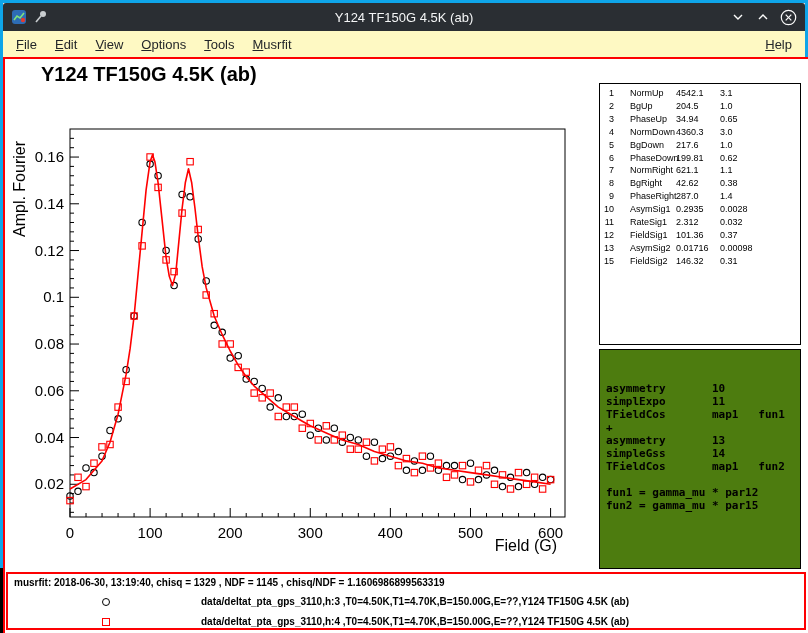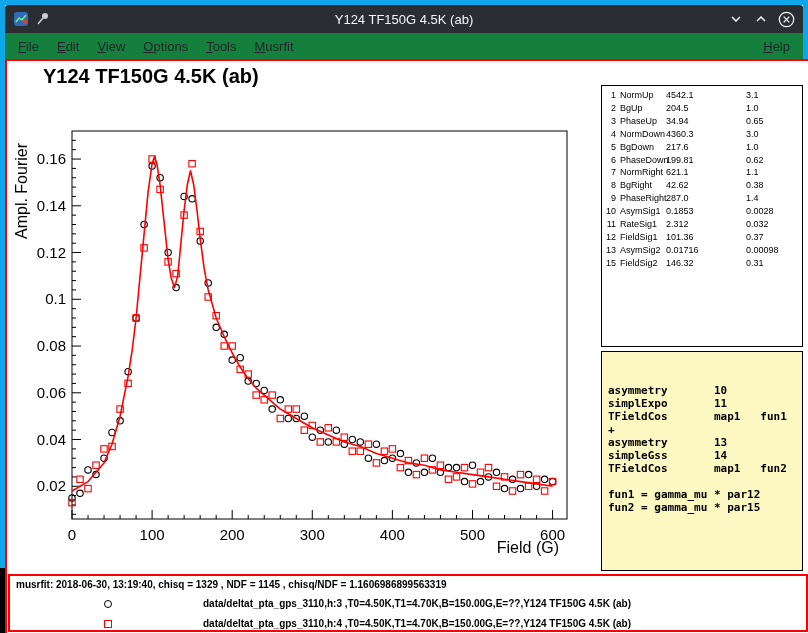--- a/index.html
+++ b/index.html
@@ -4,38 +4,38 @@
 <style>
   * { box-sizing: border-box; }
   html, body { margin: 0; padding: 0; }
   body {
     width: 808px; height: 633px; overflow: hidden;
     font-family: "Liberation Sans", sans-serif;
     background: #000;
   }
   .window {
     width: 808px; height: 568px; position: relative;
-    background: #eff0f1; border: 5px solid #0ea5e9;
+    background: #eff0f1; border: 3px solid #0ea5e9;
   }
   
   .titlebar {
     height: 28px; background: #2a2e33; position: relative;
     display: flex; align-items: center; padding: 0 8px;
     border-radius: 3px 3px 0 0;
   }
   .tb-icon { width: 18px; height: 16px; display: inline-flex; align-items: center; margin-right: 4px; }
   .tb-title {
     position: absolute; left: 0; right: 0; text-align: center;
     color: #f4f5f6; font-size: 13px; pointer-events: none;
   }
   .tb-buttons { margin-left: auto; display: flex; gap: 7px; z-index: 1; }
   .tb-btn { width: 18px; height: 18px; display: inline-flex; align-items: center; justify-content: center; cursor: pointer; }
   
   .menubar {
-    height: 26px; background: #15803d; display: flex; align-items: center;
+    height: 26px; background: #fef9c3; display: flex; align-items: center;
     font-size: 13px; color: #232629; padding: 0 4px;
   }
   .menu-left { display: flex; }
   .menu-item { display: inline-block; padding: 4px 9px; cursor: default; }
   .menu-item::first-letter { text-decoration: underline; }
   .menu-help { margin-left: auto; }
   
   .canvas {
     position: absolute; left: 0; top: 54px; width: 808px; height: 579px;
     background: #fff; border: 2px solid #fd0002;
@@ -47,27 +47,27 @@
   .chart { position: absolute; left: 0; top: 58px; }
   
   .param-box {
     position: absolute; left: 594px; top: 24px; width: 202px; height: 262px;
     border: 1px solid #000; background: #fff;
     padding: 3px 0 0 2px;
     font-size: 9px; line-height: 12.9px; color: #000;
   }
   .param-row { display: flex; }
   .p-no    { width: 12px; text-align: right; flex: none; }
-  .p-name  { margin-left: 4px; width: 46px; flex: none; white-space: nowrap; }
+  .p-name  { margin-left: 16px; width: 46px; flex: none; white-space: nowrap; }
   .p-value { width: 44px; flex: none; }
-  .p-error { flex: none; margin-left: 36px; }
+  .p-error { flex: none; }
   
   .theory-box {
     position: absolute; left: 594px; top: 290px; width: 202px; height: 220px;
-    border: 1px solid #000; background: #fef9c3;
+    border: 1px solid #000; background: #4d7c0f;
     padding: 6px 0 0 6px;
     font-family: "DejaVu Sans Mono", monospace; font-weight: bold;
     font-size: 11px; color: #000; white-space: pre;
   }
   .theory-line { height: 13px; }
   
   .info-box {
     position: absolute; left: 1px; top: 513px; width: 800px; height: 58px;
     border: 2px solid #fd0002; background: #fff;
   }
@@ -402,21 +402,21 @@
           </div>
           <div class="param-row">
             <span class="p-no">9</span>
             <span class="p-name">PhaseRight</span>
             <span class="p-value">287.0</span>
             <span class="p-error">1.4</span>
           </div>
           <div class="param-row">
             <span class="p-no">10</span>
             <span class="p-name">AsymSig1</span>
-            <span class="p-value">0.1853</span>
+            <span class="p-value">0.2935</span>
             <span class="p-error">0.0028</span>
           </div>
           <div class="param-row">
             <span class="p-no">11</span>
             <span class="p-name">RateSig1</span>
             <span class="p-value">2.312</span>
             <span class="p-error">0.032</span>
           </div>
           <div class="param-row">
             <span class="p-no">12</span>

